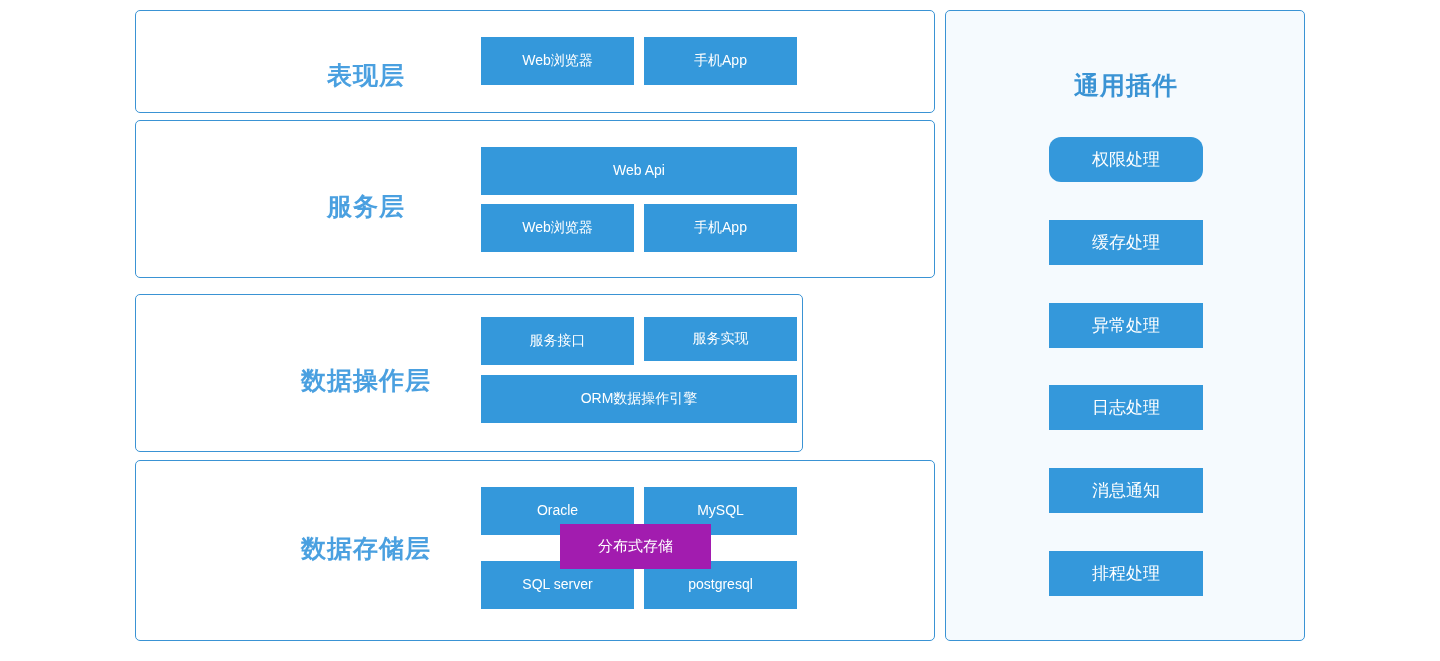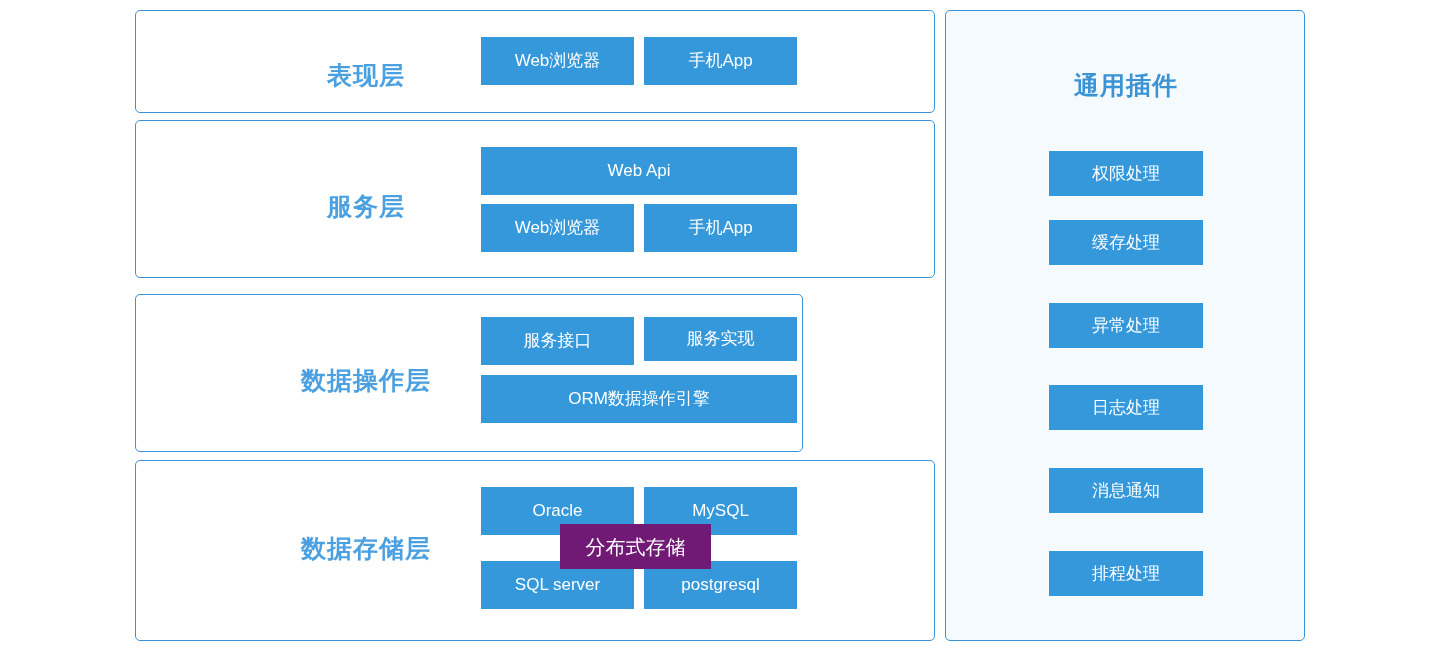--- a/index.html
+++ b/index.html
@@ -38,31 +38,31 @@
     font-weight: bold;
     letter-spacing: 1px;
     white-space: nowrap;
   }
 
   
   .box {
     position: absolute;
     background: #3498db;
     color: #ffffff;
-    font-size: 17px;
+    font-size: 14px;
     display: flex;
     align-items: center;
     justify-content: center;
     box-sizing: border-box;
     text-align: center;
     line-height: 1.1;
   }
   .box.orange {
-    background: #701a75;
-    font-size: 20px;
+    background: #a21caf;
+    font-size: 15px;
     z-index: 6;
     text-align: center;
   }
 
   
   #plugin-panel {
     position: absolute;
     left: 945px;
     top: 10px;
     width: 360px;
@@ -127,21 +127,21 @@
   </div>
   <div class="box" style="left:481px; top:487px; width:153px; height:48px;">Oracle</div>
   <div class="box" style="left:644px; top:487px; width:153px; height:48px;">MySQL</div>
   <div class="box" style="left:481px; top:561px; width:153px; height:48px;">SQL server</div>
   <div class="box" style="left:644px; top:561px; width:153px; height:48px;text-align:center;">postgresql</div>
   <div class="box orange" style="left:560px; top:524px; width:151px; height:45px;">分布式存储</div>
 
   <div id="plugin-panel">
     <div id="plugin-title">通用插件</div>
 
-    <div class="plugin-box" style="top:140px;">权限处理</div>
+    <div class="plugin-box" style="top:126px;border-radius:12px;">权限处理</div>
     <div class="plugin-box" style="top:209px;">缓存处理</div>
     <div class="plugin-box" style="top:292px;">异常处理</div>
     <div class="plugin-box" style="top:374px;">日志处理</div>
     <div class="plugin-box" style="top:457px;">消息通知</div>
     <div class="plugin-box" style="top:540px;">排程处理</div>
   </div>
 
 </div>
 
 </body></html>

